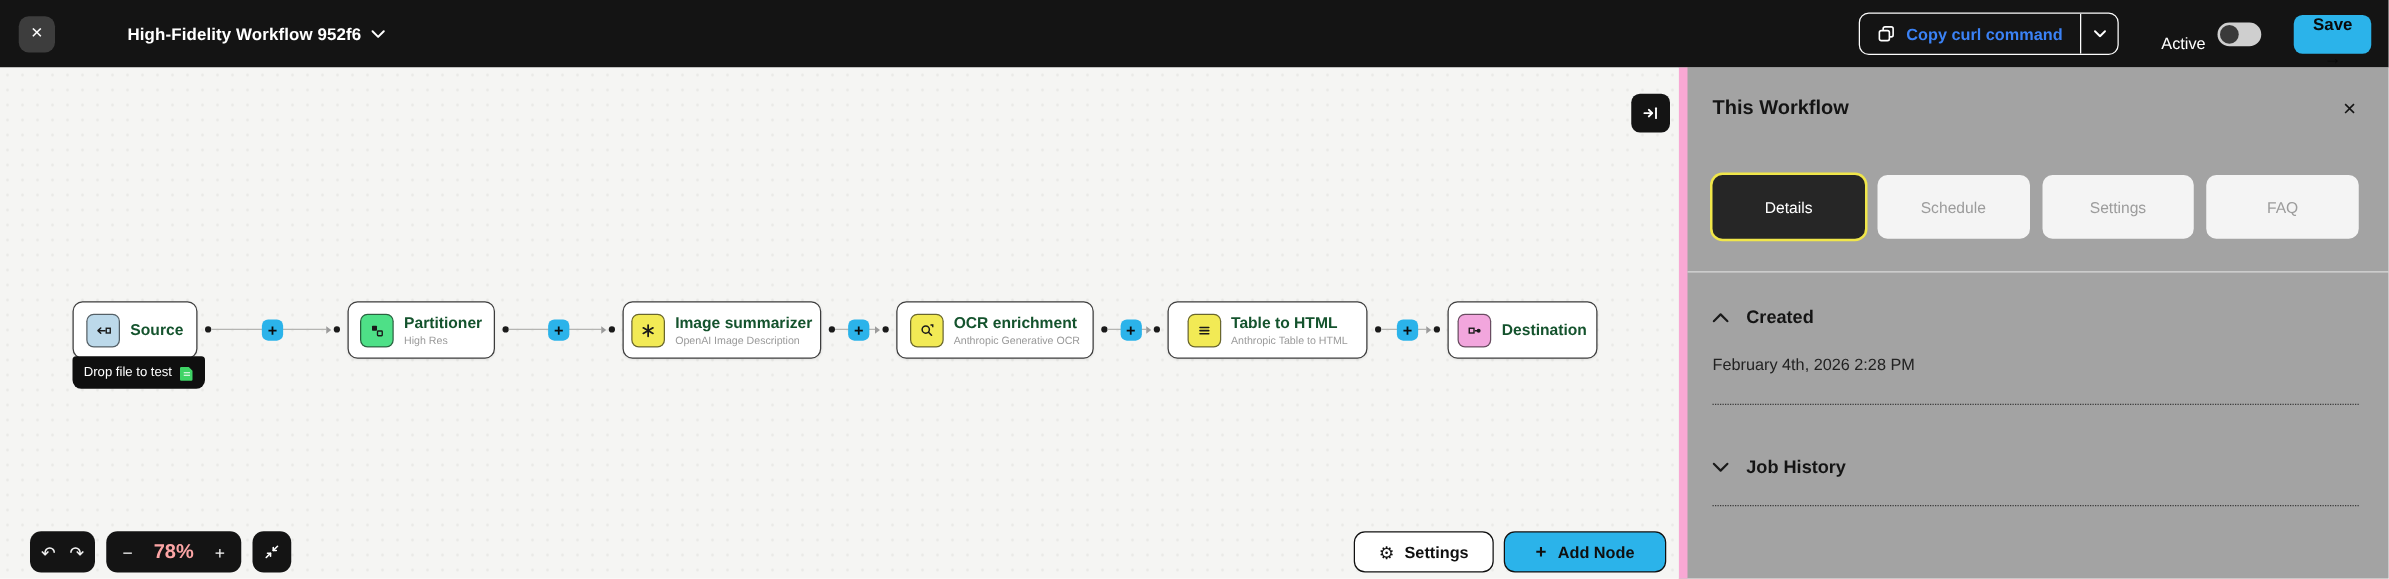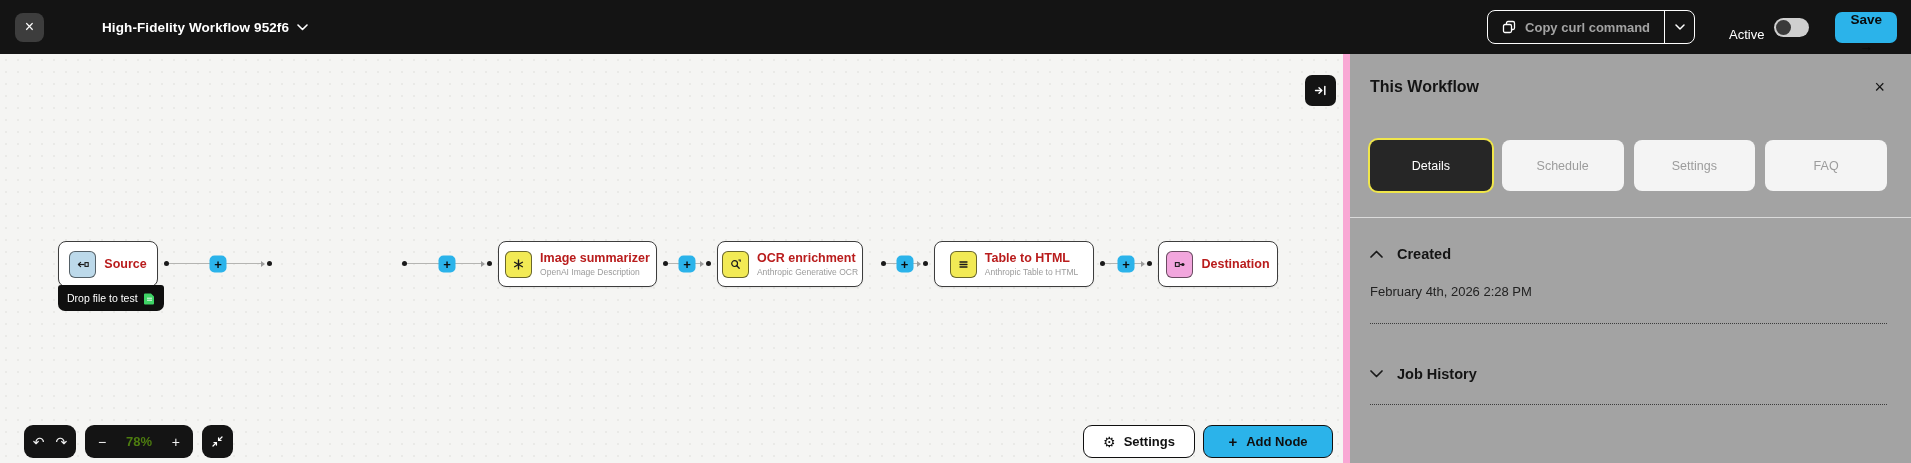--- a/index.html
+++ b/index.html
@@ -8,21 +8,21 @@
   button { font-family:"Liberation Sans", sans-serif; border:none; background:none; cursor:pointer; }
 
   
   .topbar { height:54px; background:#141414; display:flex; align-items:center; padding:0 14px 0 15px; }
   .tb-close { width:29px; height:29px; border-radius:8px; background:#3d3d3d; color:#fff;
               font-size:16px; line-height:1; display:flex; align-items:center; justify-content:center; }
   .title-group { display:flex; align-items:center; margin-left:22px; gap:8px; cursor:pointer;padding-left:36px; }
   .wf-title { color:#fff; font-size:13.5px; font-weight:700; letter-spacing:.1px; }
   .tb-right { margin-left:auto; display:flex; align-items:center; }
   .split-btn { display:flex; align-items:stretch; height:34px; border:1px solid #fdfdfd; border-radius:8px; overflow:hidden; }
-  .split-main { display:flex; align-items:center; gap:9px; padding:0 14px; color:#a3a3a3; font-size:13px; font-weight:700; }
+  .split-main { display:flex; align-items:center; gap:9px; padding:0 14px; color:#3b82f6; font-size:13px; font-weight:700; }
   .split-caret { width:30px; display:flex; align-items:center; justify-content:center; border-left:1px solid #fdfdfd; }
   .active-group { display:flex; align-items:center; gap:10px; margin-left:34px; }
   .active-label { color:#fff; font-size:13px;margin-top:14px; }
   .toggle { width:35px; height:19px; border-radius:10px; background:#cfcfcf; position:relative; cursor:pointer; }
   .toggle .knob { position:absolute; left:2px; top:2px; width:15px; height:15px; border-radius:50%; background:#3a3a3a; }
   .save-btn { margin-left:26px; height:31px; padding:0 15px; border-radius:7px; display:flex; align-items:center; gap:11px;
               color:#0a0a0a; font-size:13.5px; font-weight:700;flex-direction:column; }
   .save-btn .arr { font-size:14px; font-weight:400; }
 
   
@@ -33,21 +33,21 @@
   .collapse-btn { position:absolute; top:21px; right:7px; width:31px; height:31px; border-radius:7px;
                   background:#141414; display:flex; align-items:center; justify-content:center; }
 
   
   .node { position:absolute; top:187px; height:46px; background:#fff; border:1.5px solid #3d3d3d; border-radius:8px;
           display:flex; align-items:center; justify-content:center; gap:8px; padding:0 6px;
           box-shadow:0 1px 2px rgba(0,0,0,.07); cursor:pointer; }
   .node-icon { width:27px; height:27px; border-radius:6px; border:1px solid rgba(15,15,15,.6);
                display:flex; align-items:center; justify-content:center; flex:0 0 27px; }
   .node-text { display:flex; flex-direction:column; justify-content:center; }
-  .node-title { font-size:12.5px; font-weight:700; color:#b91c1c; line-height:1.15; white-space:nowrap; }
+  .node-title { font-size:12.5px; font-weight:700; color:#14532d; line-height:1.15; white-space:nowrap; }
   .node-sub { font-size:8.5px; color:#9a9a9a; margin-top:1.5px; white-space:nowrap; }
 
   
   .edge { position:absolute; top:201px; height:17px; display:flex; align-items:center; }
   .edge .dot { width:5px; height:5px; border-radius:50%; background:#1a1a1a; flex:0 0 5px; }
   .edge .line { flex:1; height:1.5px; background:#b5b5b2; }
   .edge .arrowhead { width:0; height:0; border-left:4px solid #9b9b9b; border-top:3px solid transparent;
                      border-bottom:3px solid transparent; margin-right:2px; }
   .edge-add { position:absolute; left:50%; top:50%; transform:translate(-50%,-50%); width:17px; height:17px;
               border-radius:5px; color:#0c0c0c; font-size:13px; font-weight:700; line-height:1;
@@ -56,21 +56,21 @@
   .drop-tooltip { position:absolute; left:58px; top:231px; height:26px; background:#0f0f0f; color:#fff;
                   border-radius:3px 3px 7px 7px; display:inline-flex; align-items:center; gap:6px;
                   padding:0 9px; font-size:10.5px; white-space:nowrap; }
 
   
   .pill { position:absolute; top:371px; height:33px; background:#141414; border-radius:9px;
           display:flex; align-items:center; color:#f2f2f2; }
   .pill button { color:#f2f2f2; font-size:14px; line-height:1; }
   .undo-redo { left:24px; width:52px; justify-content:center; gap:11px; }
   .zoom-pill { left:85px; width:108px; justify-content:space-between; padding:0 13px; }
-  .zoom-level { font-size:13px; font-weight:700; color:#4d7c0f; }
+  .zoom-level { font-size:16px; font-weight:700; color:#fca5a5; }
   .fit-btn { position:absolute; top:371px; left:202px; width:31px; height:33px; background:#141414; border-radius:9px;
              display:flex; align-items:center; justify-content:center; }
 
   
   .settings-btn { position:absolute; top:371px; left:1083px; width:112px; height:33px; background:#fff;
                   border:1.5px solid #101010; border-radius:9px; display:flex; align-items:center; justify-content:center;
                   gap:8px; font-size:13px; font-weight:700; color:#101010; }
   .settings-btn .gear { font-size:14px; font-weight:400; }
   .addnode-btn { position:absolute; top:371px; left:1203px; width:130px; height:33px;
                  border:1.5px solid #101010; border-radius:9px; display:flex; align-items:center; justify-content:center;
@@ -154,38 +154,50 @@
           <rect x="9" y="4.6" width="3.2" height="3.8" fill="none" stroke="#1a1a1a" stroke-width="1.1"></rect>
           <line x1="8.5" y1="6.5" x2="2.5" y2="6.5" stroke="#1a1a1a" stroke-width="1.2"></line>
           <polyline points="4.6,4.4 2.4,6.5 4.6,8.6" fill="none" stroke="#1a1a1a" stroke-width="1.2" stroke-linejoin="round" stroke-linecap="round"></polyline>
         </svg>
       </div>
       <div class="node-text">
         <div class="node-title">Source</div>
       </div>
     </div>
 
+    <div class="node" style="left:278px; width:118px;">
+      <div class="node-icon" style="background-color: rgb(78, 224, 135);">
+        <svg width="13" height="13" viewBox="0 0 13 13">
+          <rect x="2.6" y="2.6" width="4" height="4" rx="0.6" fill="#1a1a1a"></rect>
+          <rect x="7" y="6.8" width="3.8" height="3.8" rx="0.6" fill="none" stroke="#1a1a1a" stroke-width="1.1"></rect>
+        </svg>
+      </div>
+      <div class="node-text">
+        <div class="node-title">Partitioner</div>
+        <div class="node-sub">High Res</div>
+      </div>
+    </div>
 
     <div class="node" style="left:498px; width:159px;">
       <div class="node-icon" style="background-color: rgb(242, 234, 85);">
         <svg width="13" height="13" viewBox="0 0 13 13">
           <g stroke="#1a1a1a" stroke-width="1.4" stroke-linecap="round">
             <line x1="6.5" y1="2" x2="6.5" y2="11"></line>
             <line x1="2.6" y1="4.25" x2="10.4" y2="8.75"></line>
             <line x1="2.6" y1="8.75" x2="10.4" y2="4.25"></line>
           </g>
         </svg>
       </div>
       <div class="node-text">
         <div class="node-title">Image summarizer</div>
         <div class="node-sub">OpenAI Image Description</div>
       </div>
     </div>
 
-    <div class="node" style="left:717px; width:146px;">
+    <div class="node" style="left:717px; width:158px;">
       <div class="node-icon" style="background-color: rgb(242, 234, 85);">
         <svg width="13" height="13" viewBox="0 0 13 13">
           <circle cx="5.6" cy="5.6" r="2.9" fill="none" stroke="#1a1a1a" stroke-width="1.2"></circle>
           <line x1="7.8" y1="7.8" x2="10.2" y2="10.2" stroke="#1a1a1a" stroke-width="1.3" stroke-linecap="round"></line>
           <polyline points="9.4,2 11.2,2 11.2,3.8" fill="none" stroke="#1a1a1a" stroke-width="1.1"></polyline>
         </svg>
       </div>
       <div class="node-text">
         <div class="node-title">OCR enrichment</div>
         <div class="node-sub">Anthropic Generative OCR</div>

